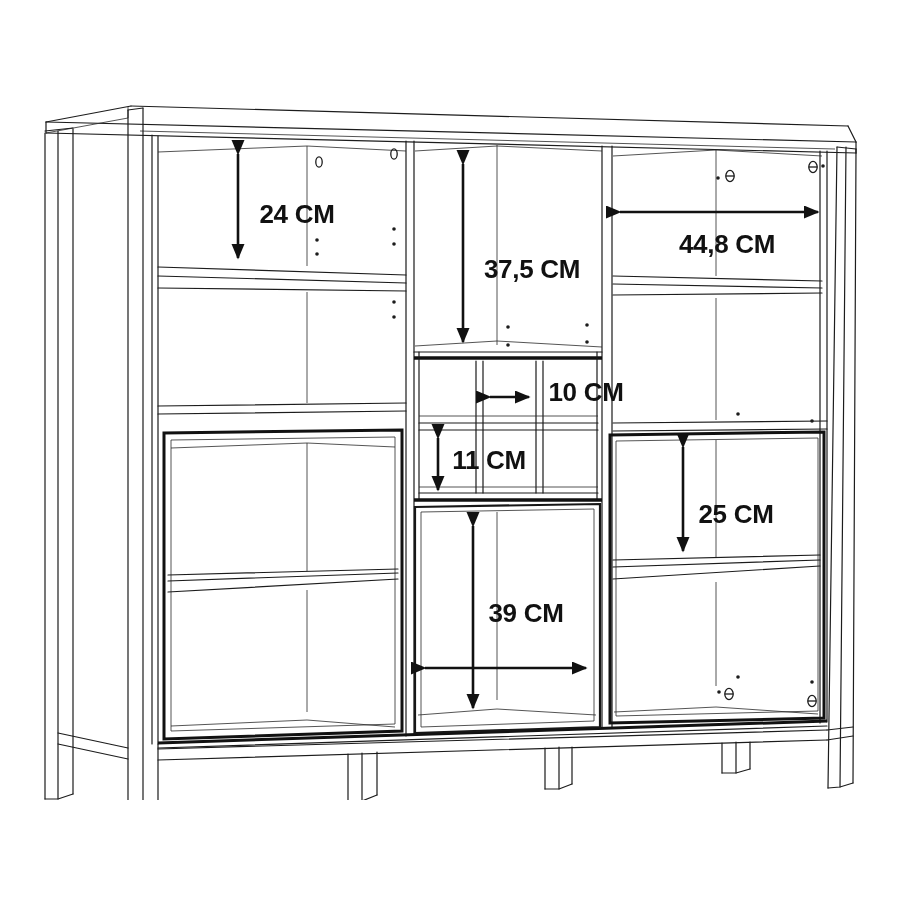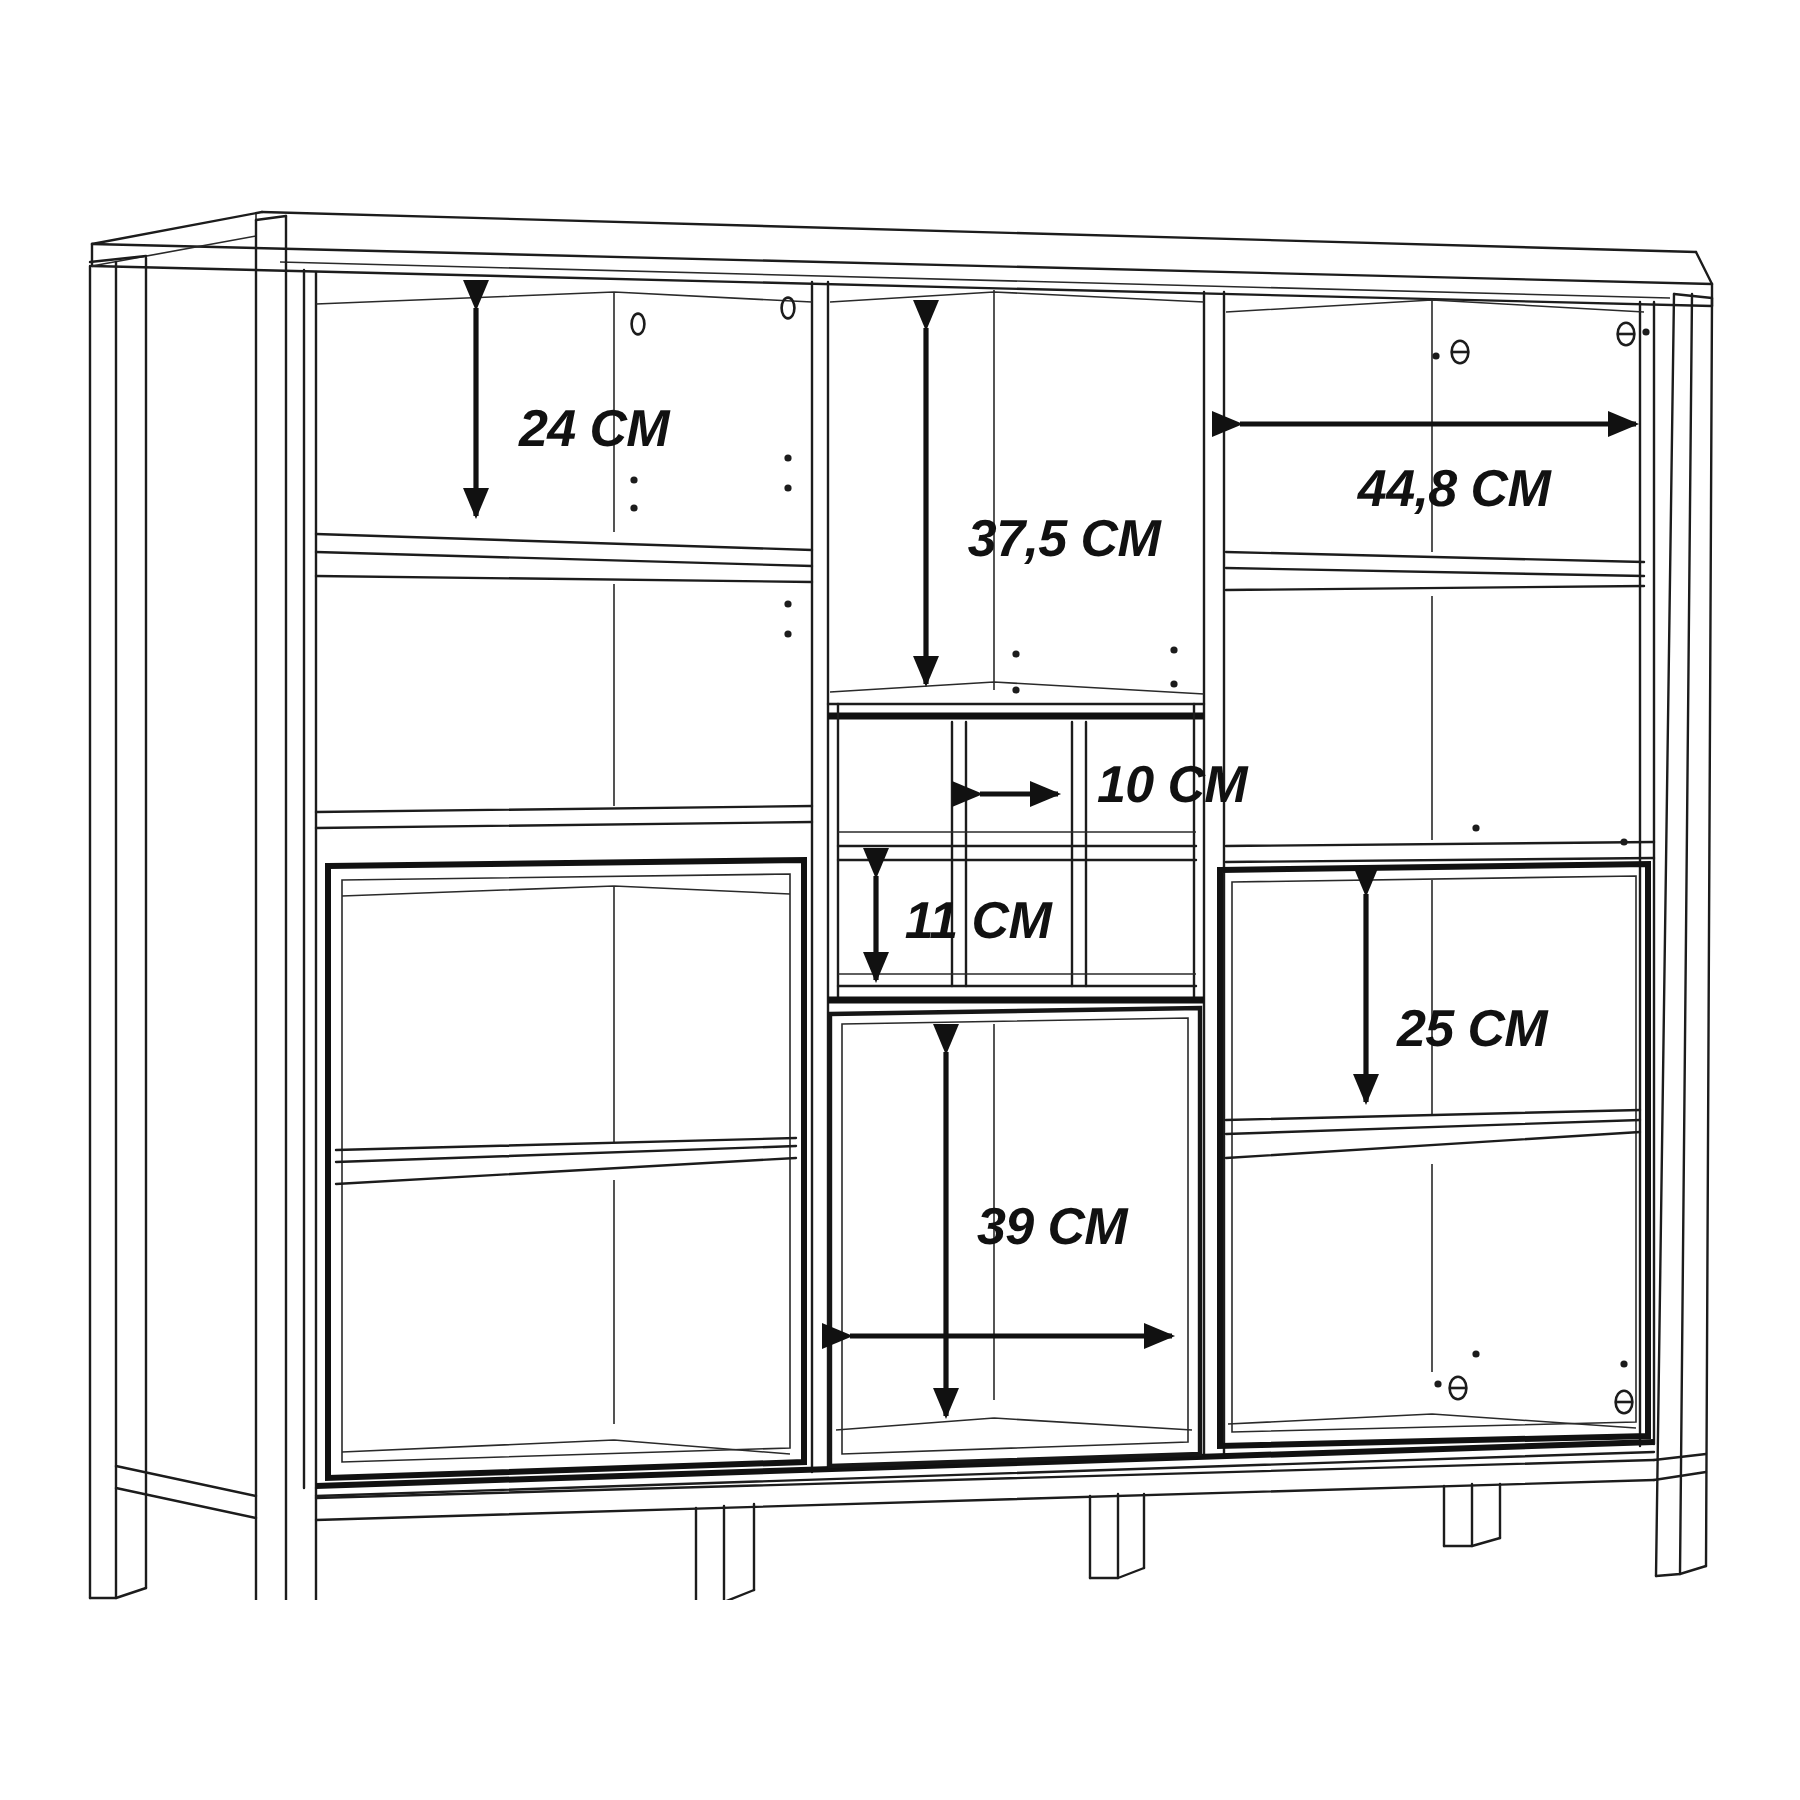--- a/index.html
+++ b/index.html
@@ -1,16 +1,16 @@
 <!DOCTYPE html>
 <html><head>
 <meta charset="utf-8">
 <style>
   html, body { margin: 0; padding: 0; background: #ffffff; }
-  #canvas { width: 900px; height: 800px; position: relative; background: #ffffff; font-style: italic; }
+  #canvas { width: 900px; height: 800px; position: relative; background: #ffffff; }
   svg { display: block; }
   .ln   { stroke: #1c1c1c; stroke-width: 1.2; fill: none; stroke-linecap: round; }
   .thin { stroke: #2a2a2a; stroke-width: 0.8; fill: none; }
   .bold { stroke: #111111; stroke-width: 3;   fill: none; stroke-linejoin: miter; }
   .med  { stroke: #161616; stroke-width: 2.2; fill: none; }
   .dark { stroke: #111111; stroke-width: 3.5; fill: none; }
   .arrow { stroke: #111111; stroke-width: 2.6; fill: none; }
   .dim-label {
     font-family: "Liberation Sans", "DejaVu Sans", sans-serif;
     font-size: 26px; font-weight: 600; fill: #111111; letter-spacing: -0.3px;

